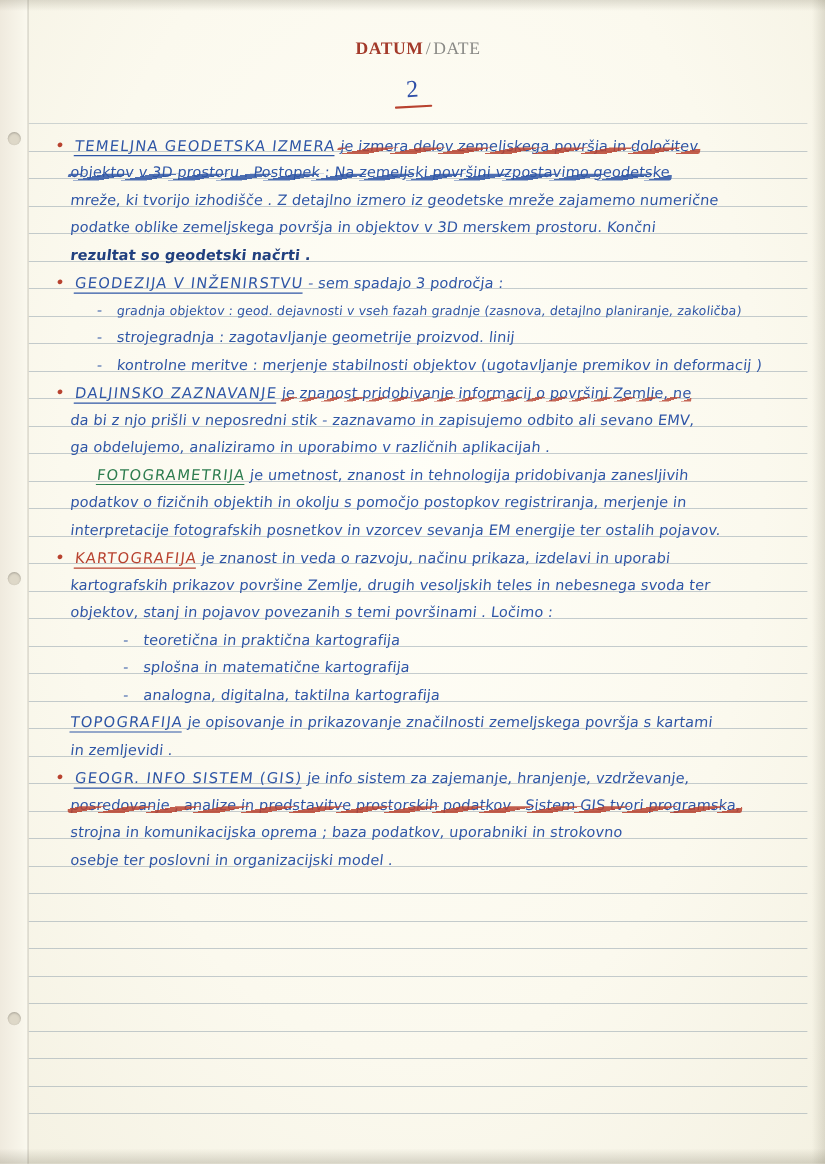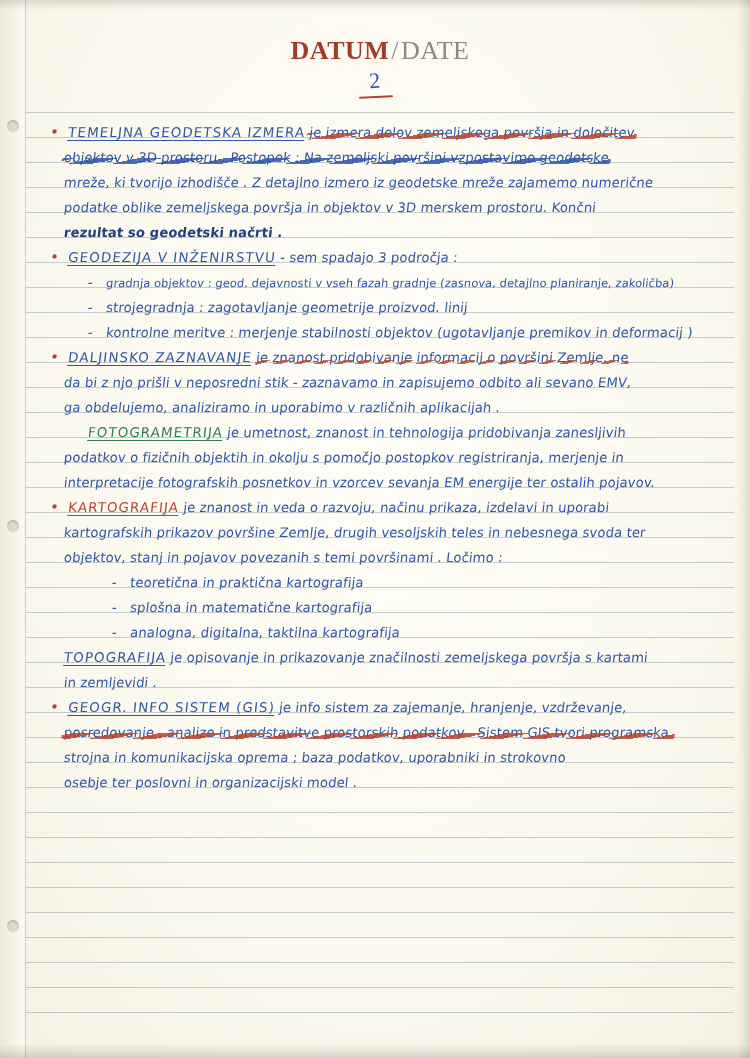--- a/index.html
+++ b/index.html
@@ -69,21 +69,21 @@
 
   
   #header {
     position: absolute;
     left: 26px; right: 16px;
     top: 36px;
     text-align: center;
   }
   #header .datum-date {
     font-family: "Liberation Serif", serif;
-    font-size: 26px;
+    font-size: 16px;
     letter-spacing: 0.5px;
   }
   #header .datum { color: #a33a2a; font-weight: bold; }
   #header .slash { color: #8a8a86; font-weight: normal; padding: 0 2px; }
   #header .date  { color: #8a8a86; font-weight: normal; }
 
   #page-number {
     position: absolute;
     left: 0; right: 0;
     top: 68px;

